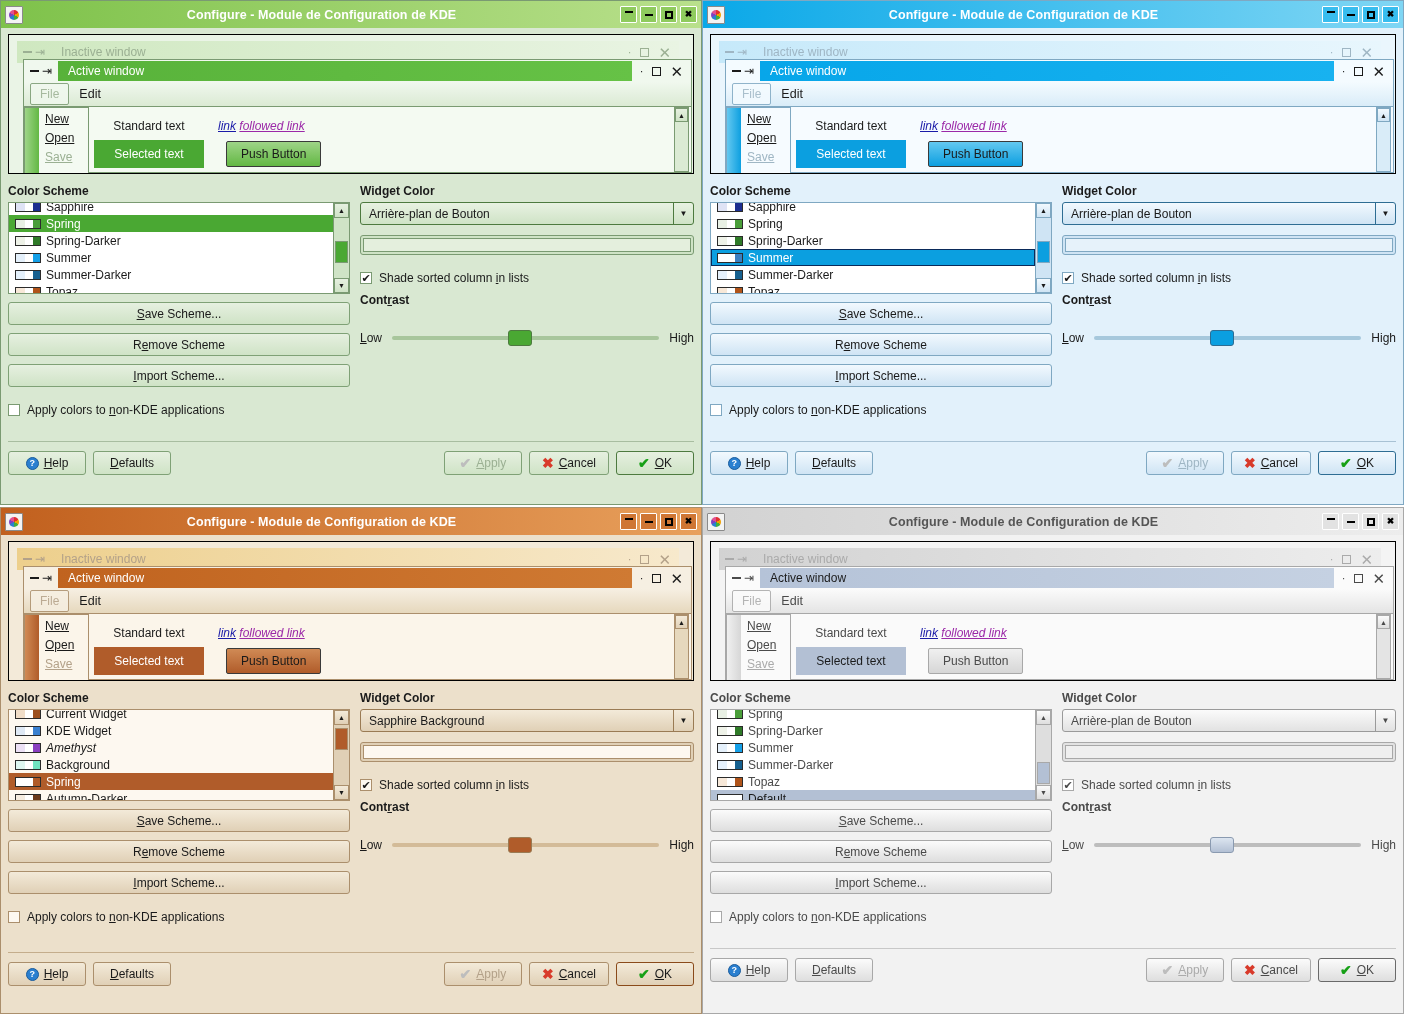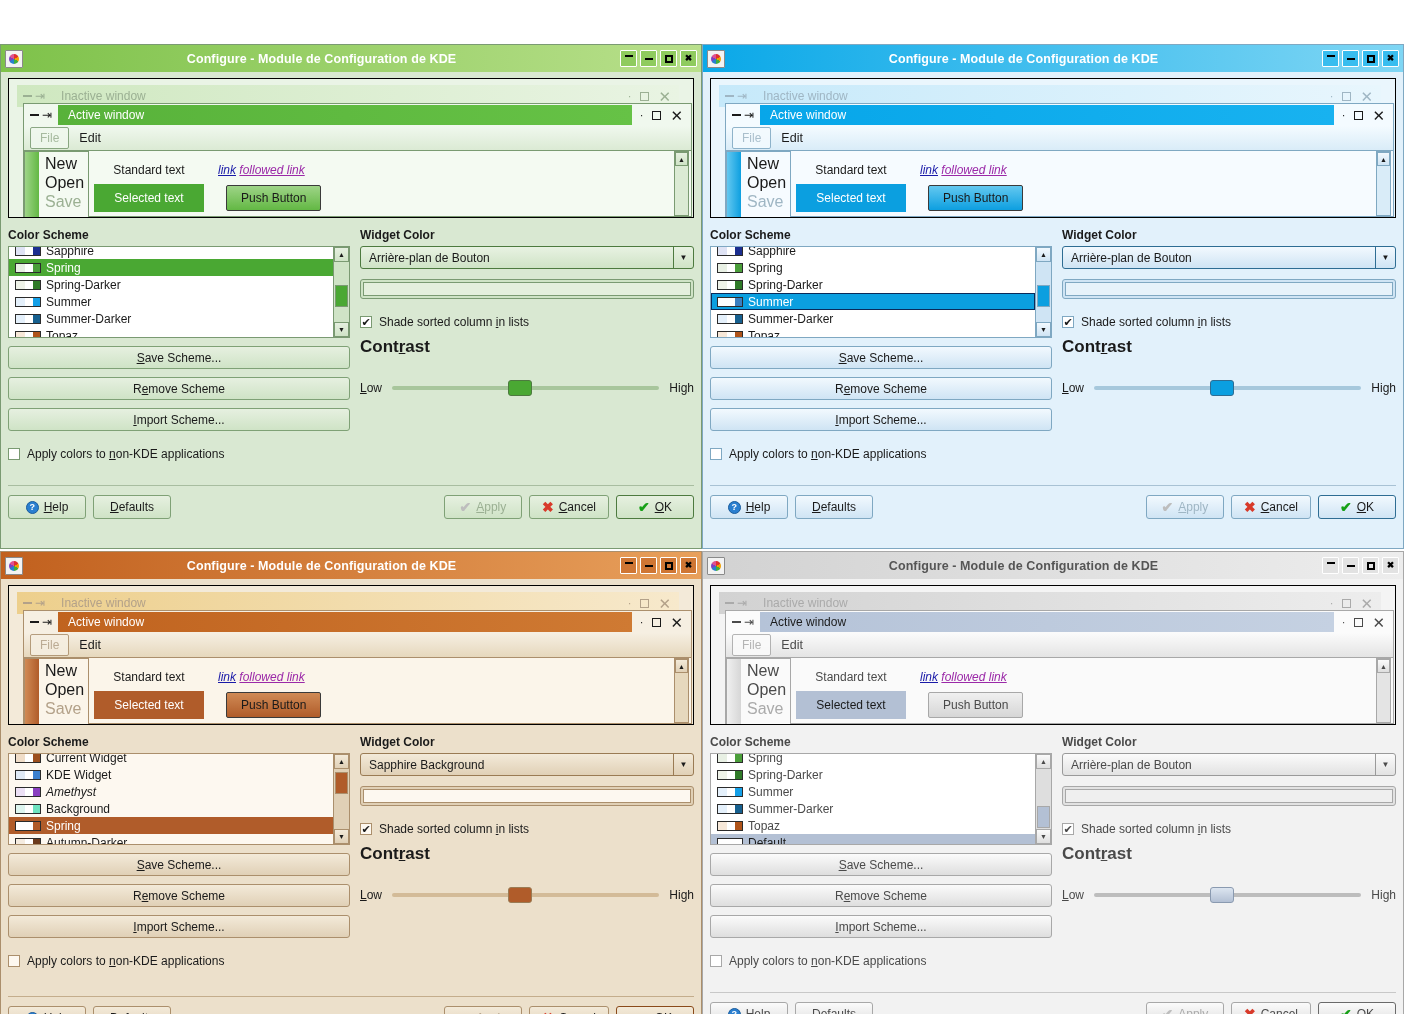--- a/index.html
+++ b/index.html
@@ -10,21 +10,20 @@
     font-family: "Liberation Sans", sans-serif;
     font-size: 12px;
     background: #ffffff;
   }
   #root { position: relative; width: 1404px; height: 1014px; }
 
   .win {
     position: absolute;
     overflow: hidden;
     border: 1px solid #555;
-    margin-top: 44px;
   }
 
   
   .titlebar {
     height: 27px;
     display: flex;
     align-items: center;
     padding: 0 3px 0 4px;
     position: relative;
   }
@@ -105,21 +104,21 @@
   .pv-menu-edit { padding: 3px 10px; font-size: 12.5px; }
 
   .pv-client { position: absolute; left: 0; right: 0; top: 46px; bottom: 0; }
 
   .pv-menu-popup {
     position: absolute; left: 0; top: 0; width: 65px; height: 74px;
     border: 1px solid #999; display: flex; z-index: 4;
   }
   .pv-menu-strip { width: 14px; }
   .pv-menu-items { flex: 1; padding: 2px 0 0 6px; }
-  .pv-menu-items div { font-size: 16px; line-height: 19px; }
+  .pv-menu-items div { font-size: 12px; line-height: 19px; text-decoration: underline; }
 
   .pv-content { position: absolute; left: 70px; right: 22px; top: 0; bottom: 0; }
   .pv-row1 { display: flex; align-items: center; padding-top: 12px; }
   .pv-std { width: 110px; text-align: center; font-size: 12px; }
   .pv-links { font-size: 12px; padding-left: 14px; }
   .pv-links a { text-decoration: underline; font-style: italic; }
   .pv-row2 { display: flex; align-items: center; padding-top: 7px; gap: 22px; }
   .pv-sel { width: 110px; text-align: center; padding: 7px 0; font-size: 12px; }
   .pv-push {
     padding: 5px 14px; font-size: 12px; border: 1px solid #3a3a3a; border-radius: 2px;
@@ -206,21 +205,21 @@
   }
   .combo .arrowbox {
     margin-left: auto; width: 20px; height: 100%;
     display:flex; align-items:center; justify-content:center;
     border-left: 1px solid; font-size: 8px;
   }
   .colorfield {
     height: 20px; margin-top: 10px; border: 1px solid; border-radius: 3px; padding: 2px;
   }
   .colorfield > div { height: 100%; border: 1px solid; }
-  .contrast-lbl { font-weight: bold; font-size: 17px; margin-top: 8px; }
+  .contrast-lbl { font-weight: bold; font-size: 12px; margin-top: 8px; }
   .slider-row { display: flex; align-items: center; margin-top: 24px; font-size: 12px; }
   .slider-track {
     flex: 1 1 auto; height: 4px; margin: 0 10px; border-radius: 2px; position: relative;
   }
   .slider-thumb {
     position: absolute; top: -6px; width: 24px; height: 16px; border-radius: 3px;
     border: 1px solid;
   }
 </style>
 </head>

